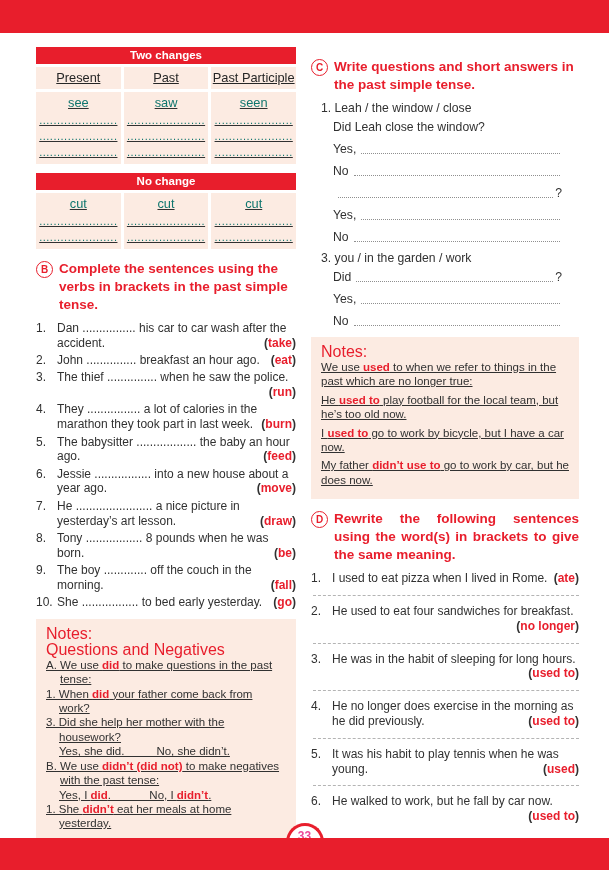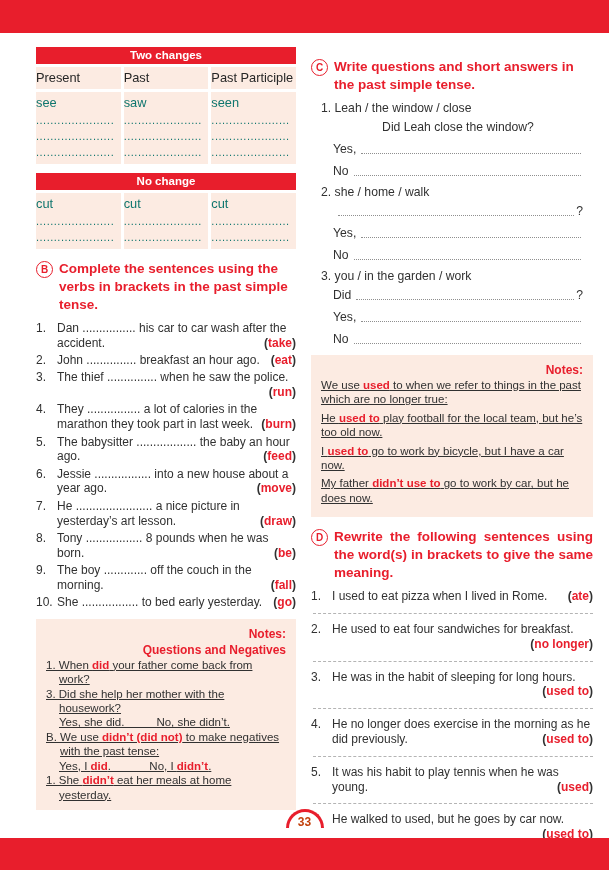--- a/index.html
+++ b/index.html
@@ -9,31 +9,31 @@
   }
   html,body{margin:0;padding:0;background:#e9e9e9;}
   .page{
     position:relative;width:609px;height:870px;background:#ffffff;
     font-family:"Liberation Sans",sans-serif;overflow:hidden;margin:0 auto;
   }
   .bar-top{position:absolute;top:0;left:0;right:0;height:33px;background:var(--red);}
   .bar-bottom{position:absolute;bottom:0;left:0;right:0;height:32px;background:var(--red);}
   .content{
     position:absolute;top:33px;left:0;right:0;bottom:32px;
-    display:flex;gap:15px;padding:14px 16px 0 36px;box-sizing:border-box;overflow:hidden;
+    display:flex;gap:15px;padding:14px 30px 0 36px;box-sizing:border-box;overflow:hidden;
   }
   .col{min-width:0;}
   .col-left{flex:0 0 260px;}
   .col-right{flex:1;}
 
   
   .tbl{margin-bottom:9px;}
   .tbl-title{background:var(--red);color:#fff;font-weight:bold;font-size:11.5px;text-align:center;padding:2px 0 3px;}
   .tbl-row{display:flex;gap:3px;margin-top:3px;}
-  .tbl-cell{flex:1;background:var(--pink);text-align:left;color:var(--ink);}
+  .tbl-cell{flex:1;background:var(--pink);text-align:center;color:var(--ink);text-decoration:underline;}
   .tbl-hcell{font-size:12.8px;padding:3px 0 4px;color:#262626;}
   .tbl-body{padding:2px 0 4px;}
   .tbl-line{font-size:11px;line-height:16px;color:#0f766e;letter-spacing:0.5px;white-space:nowrap;overflow:hidden;}
   .tbl-line.word{font-size:12.8px;line-height:18px;letter-spacing:0;}
 
   
   .sec-head{display:flex;gap:6px;margin:11px 0 7px;color:var(--red);}
   .sec-letter{flex:0 0 auto;width:15px;height:15px;border:1.7px solid var(--red);border-radius:50%;
     font-size:10px;font-weight:bold;display:flex;align-items:center;justify-content:center;margin-top:1px;}
   .sec-title{font-weight:bold;font-size:13.5px;line-height:18px;}
@@ -43,43 +43,43 @@
   .bi{display:flex;margin-bottom:2.5px;font-size:12px;line-height:14.8px;color:var(--ink);}
   .bi-num{flex:0 0 21px;}
   .bi-text{flex:1;min-width:0;}
   .verb{float:right;font-weight:bold;white-space:nowrap;padding-left:6px;}
   .verb .w{color:var(--red);}
   .verb .p{color:var(--ink);}
   .di{margin-bottom:1px;}
   .dash{border-bottom:1.5px dashed #b4b4b4;margin:9px 0 8px 2px;}
 
   
-  .ci{margin:0 8px 2px 10px;}
+  .ci{margin:0 15px 2px 10px;}
   .ci-cue{font-size:12.2px;color:var(--ink);margin-bottom:4px;}
-  .c-line{display:flex;align-items:flex-end;margin:0 2px 7px 12px;font-size:12.2px;color:var(--ink);height:15px;justify-content:center;}
+  .c-line{display:flex;align-items:flex-end;margin:0 2px 7px 12px;font-size:12.2px;color:var(--ink);height:15px;}
   .c-pre{white-space:pre;}
   .c-fill{flex:1;border-bottom:1.5px dotted #8f8f8f;margin:0 2px 2px 5px;}
   .c-suf{white-space:pre;}
 
   
   .notes{background:var(--pink);padding:7px 10px 8px;margin-top:9px;}
-  .notes-title{color:var(--red);font-weight:bold;font-size:12px;line-height:16px;text-align:right;}
+  .notes-title{color:var(--red);font-weight:normal;font-size:16px;line-height:16px;}
   .n-line{font-size:11.5px;line-height:14.4px;color:var(--ink);text-decoration:underline;}
   .n-line .hl{color:var(--red);font-weight:bold;}
   .n-a{padding-left:14px;text-indent:-14px;}
   .n-num{padding-left:13px;text-indent:-13px;}
   .n-ans{padding-left:13px;}
   .n-p{margin-bottom:4px;}
 
   
   .pagenum{
-    position:absolute;left:50%;bottom:42px;transform:translateX(-50%);
+    position:absolute;left:50%;bottom:28px;transform:translateX(-50%);
     width:32px;height:16px;background:#fff;border:3px solid var(--red);border-bottom:none;
     border-radius:19px 19px 0 0;display:flex;align-items:flex-end;justify-content:center;
-    font-size:12px;font-weight:bold;color:#c2410c;line-height:12px;
+    font-size:12px;font-weight:bold;color:#ec4899;line-height:12px;
   }
 </style>
 </head>
 <body>
 
 <div class="page">
   <div class="bar-top"></div>
 
   <div class="content">
 
@@ -179,20 +179,21 @@
           <div class="bi">
             <span class="bi-num">10.</span>
             <div class="bi-text"><span>She ................. to bed early yesterday. </span><span class="verb"><span class="p">(</span><span class="w">go</span><span class="p">)</span></span></div>
           </div>
         </div>
 
       <div class="notes">
         <div class="notes-title">Notes:</div>
         <div class="notes-title">Questions and Negatives</div>
         <div id="nl-lines">
+            <div class="n-line n-a"><span>A. We use </span><span class="hl">did</span><span> to make questions in the past tense:</span></div>
             <div class="n-line n-num"><span>1. When </span><span class="hl">did</span><span> your father come back from work?</span></div>
             <div class="n-line n-num"><span>3. Did she help her mother with the housework?</span></div>
             <div class="n-line n-ans"><span>Yes, she did.&nbsp;&nbsp;&nbsp;&nbsp;&nbsp;&nbsp;&nbsp;&nbsp;&nbsp;&nbsp;No, she didn’t.</span></div>
             <div class="n-line n-a"><span>B. We use </span><span class="hl">didn’t (did not)</span><span> to make negatives with the past tense:</span></div>
             <div class="n-line n-ans"><span>Yes, I </span><span class="hl">did</span><span>.&nbsp;&nbsp;&nbsp;&nbsp;&nbsp;&nbsp;&nbsp;&nbsp;&nbsp;&nbsp;&nbsp;&nbsp;No, I </span><span class="hl">didn’t</span><span>.</span></div>
             <div class="n-line n-num"><span>1. She </span><span class="hl">didn’t</span><span> eat her meals at home yesterday.</span></div>
           </div>
       </div>
     </div>
 
@@ -211,21 +212,20 @@
             <div class="c-line">
               <span class="c-pre">Yes,</span>
               <span class="c-fill"></span>
             </div>
             <div class="c-line">
               <span class="c-pre">No</span>
               <span class="c-fill"></span>
             </div>
           </div>
           <div class="ci">
-            <div class="ci-cue">2. she / home / walk</div>
             <div class="c-line">
               <span class="c-fill"></span>
               <span class="c-suf">?</span>
             </div>
             <div class="c-line">
               <span class="c-pre">Yes,</span>
               <span class="c-fill"></span>
             </div>
             <div class="c-line">
               <span class="c-pre">No</span>
@@ -285,21 +285,21 @@
             <div class="bi-text"><span>He no longer does exercise in the morning as he did previously. </span><span class="verb"><span class="p">(</span><span class="w">used to</span><span class="p">)</span></span></div>
           </div>
           <div class="dash"></div>
           <div class="bi di">
             <span class="bi-num">5.</span>
             <div class="bi-text"><span>It was his habit to play tennis when he was young. </span><span class="verb"><span class="p">(</span><span class="w">used</span><span class="p">)</span></span></div>
           </div>
           <div class="dash"></div>
           <div class="bi di">
             <span class="bi-num">6.</span>
-            <div class="bi-text"><span>He walked to used, but he goes by car now. </span><span class="verb"><span class="p">(</span><span class="w">used to</span><span class="p">)</span></span></div>
+            <div class="bi-text"><span>He walked to work, but he fall by car now. </span><span class="verb"><span class="p">(</span><span class="w">used to</span><span class="p">)</span></span></div>
           </div>
         </div>
     </div>
   </div>
 
   <div class="pagenum">
     <span>33</span>
   </div>
   <div class="bar-bottom"></div>
 </div>

